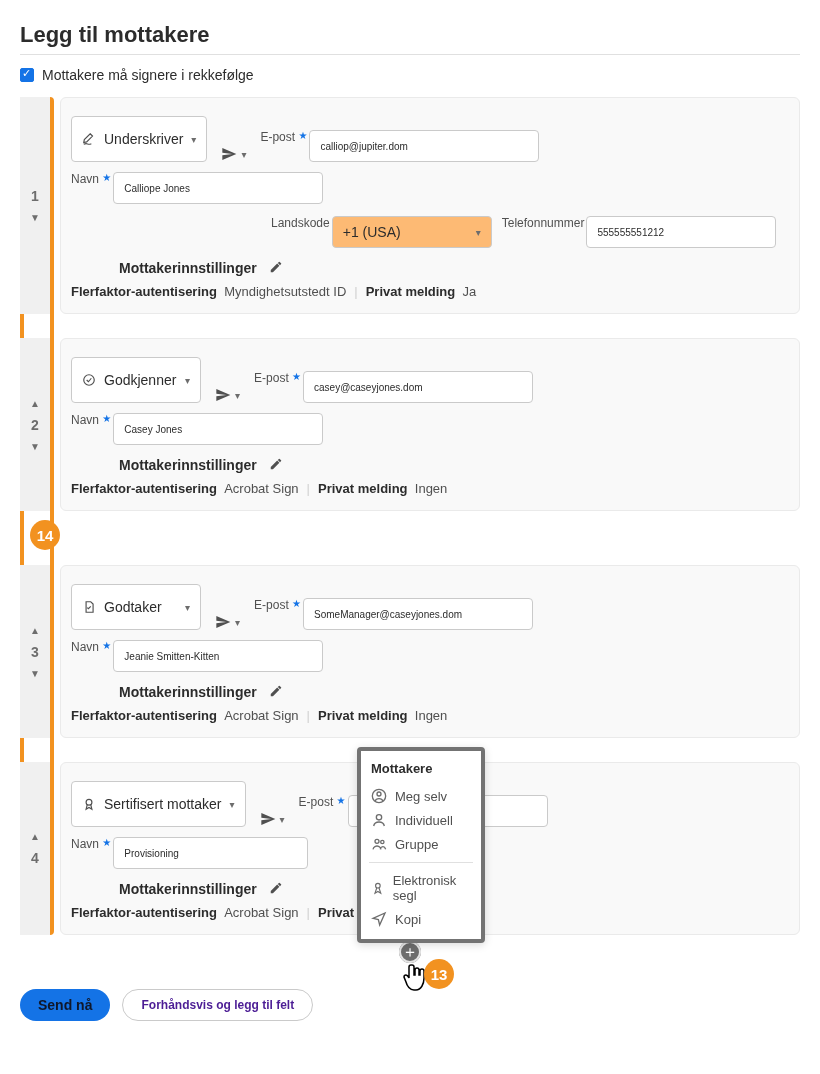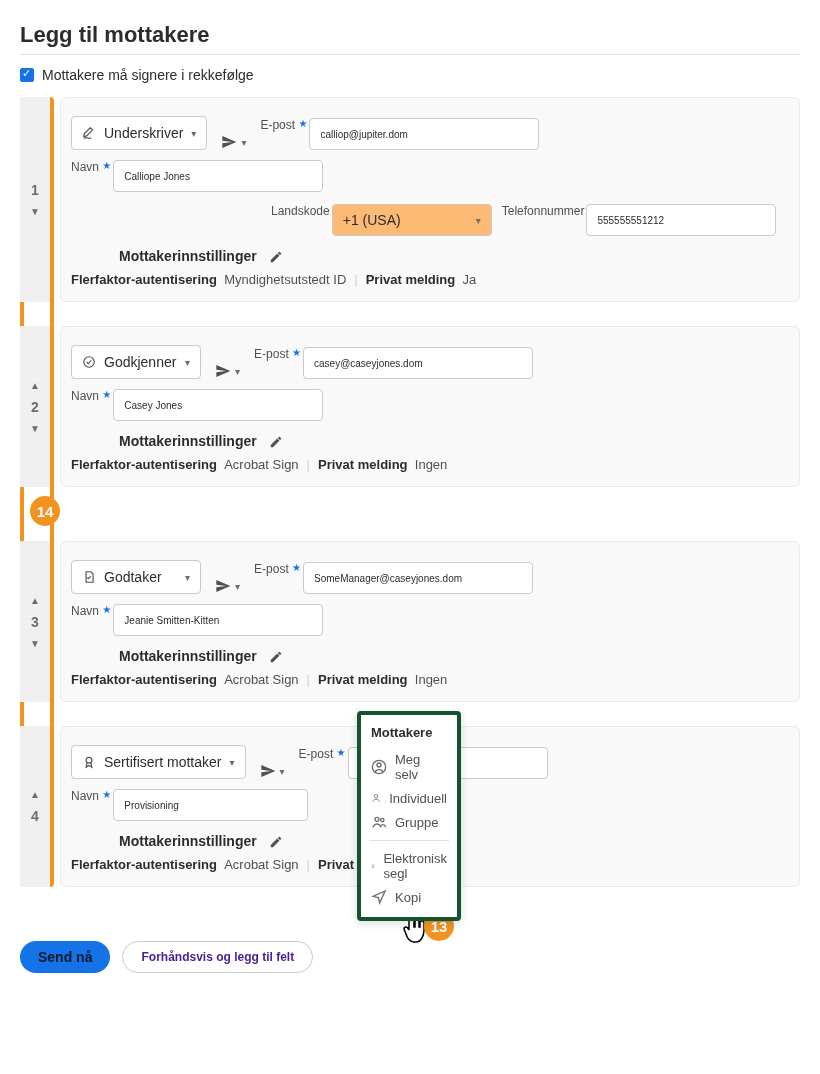--- a/index.html
+++ b/index.html
@@ -98,21 +98,21 @@
     margin-bottom: 12px;
     flex-wrap: wrap;
   }
   .role-select {
     display: flex;
     align-items: center;
     gap: 8px;
     border: 1px solid #cacaca;
     border-radius: 4px;
     background: #fff;
-    padding: 16px 10px;
+    padding: 22px 10px;
     height: 32px;
     font-size: 14px;
     cursor: pointer;
     min-width: 130px;
     justify-content: space-between;
   }
   .role-select.cert { min-width: 170px; }
   .role-left { display: flex; gap: 8px; align-items: center; }
   .send-icon {
     display: flex; align-items: center; gap: 4px;
@@ -152,21 +152,21 @@
     font-size: 16px;
     cursor: pointer;
     margin-left: 10px;
     display:flex; align-items:center;
     position: absolute;
     right: -36px;
     top: 30px;
   }
   .settings-row {
     display: flex;
-    align-items: flex-end;
+    align-items: flex-start;
     gap: 12px;
     margin: 10px 0 8px 0;
     padding-left: 48px;
   }
   .settings-row .heading {
     font-weight: 700;
     font-size: 14px;
   }
   .pencil { cursor:pointer; color:#505050; }
   .meta-row {
@@ -190,23 +190,23 @@
     color: #fff;
     font-weight: 700;
     border-radius: 50%;
     width: 30px; height: 30px;
     display: flex; align-items:center; justify-content:center;
     font-size: 15px;
   }
   .popup {
     position: absolute;
     background: #fff;
-    border: 4px solid #14532d;
+    border: 4px solid #737373;
     border-radius: 4px;
-    width: 104px;
+    width: 128px;
     padding: 10px 8px 8px 8px;
     box-shadow: 0 2px 8px rgba(0,0,0,0.15);
     z-index: 10;
   }
   .popup .title {
     font-weight: 700;
     font-size: 13px;
     margin-bottom: 8px;
     padding-left: 2px;
   }

